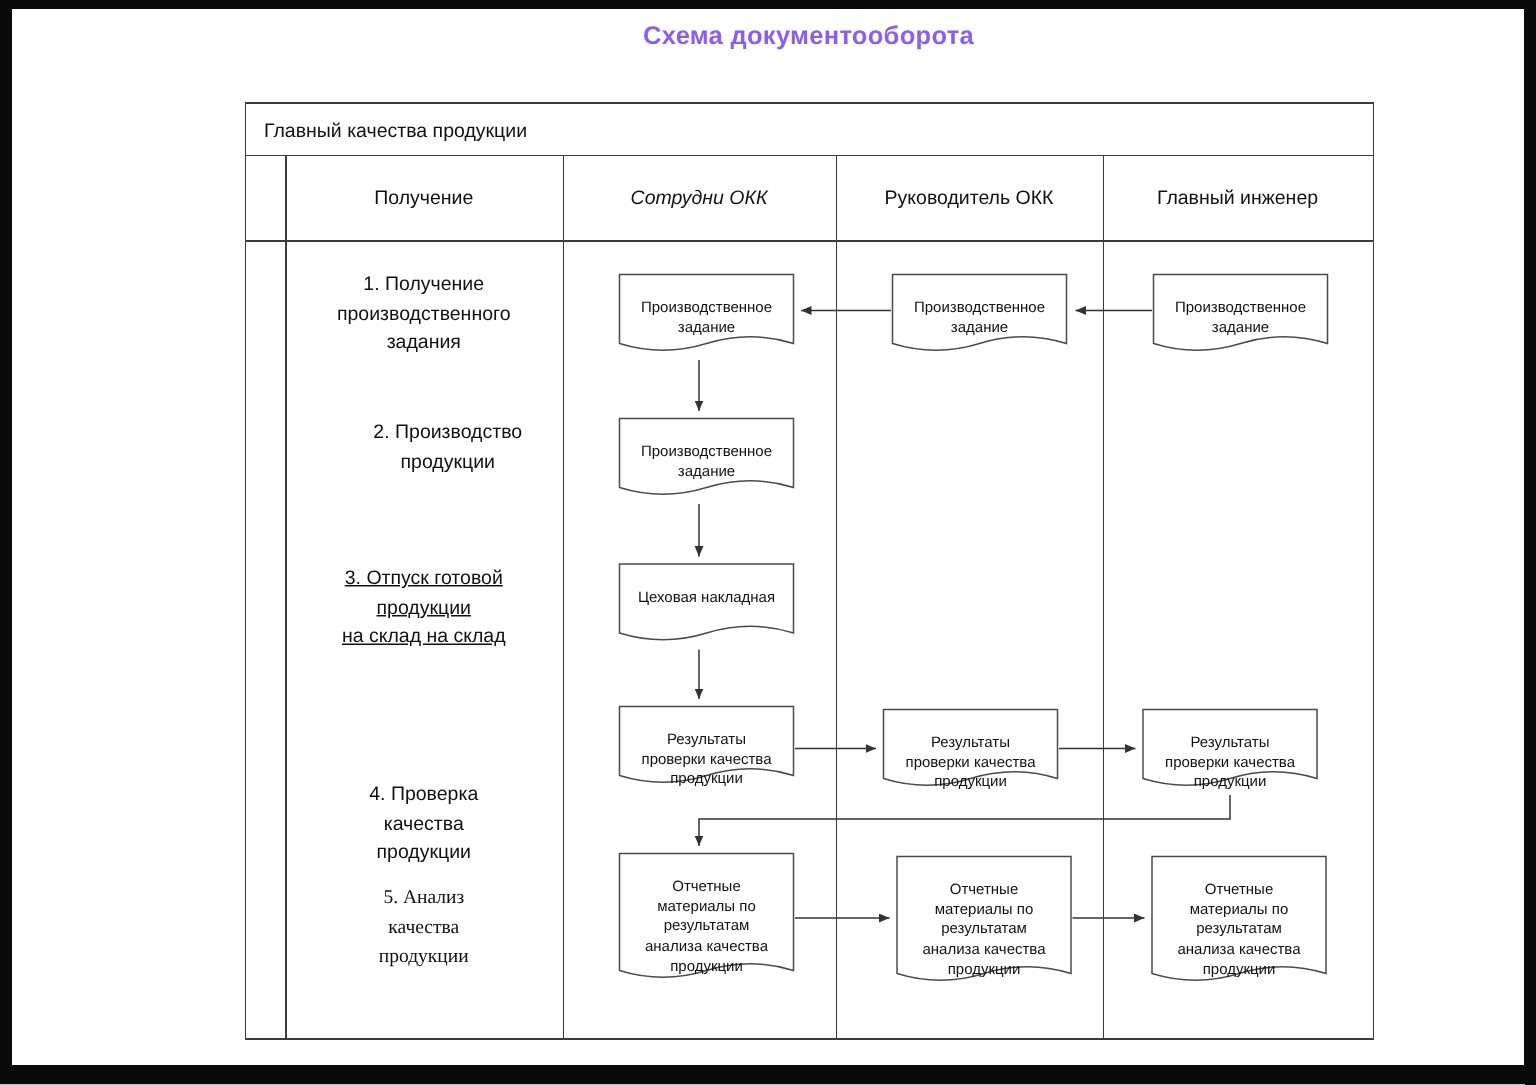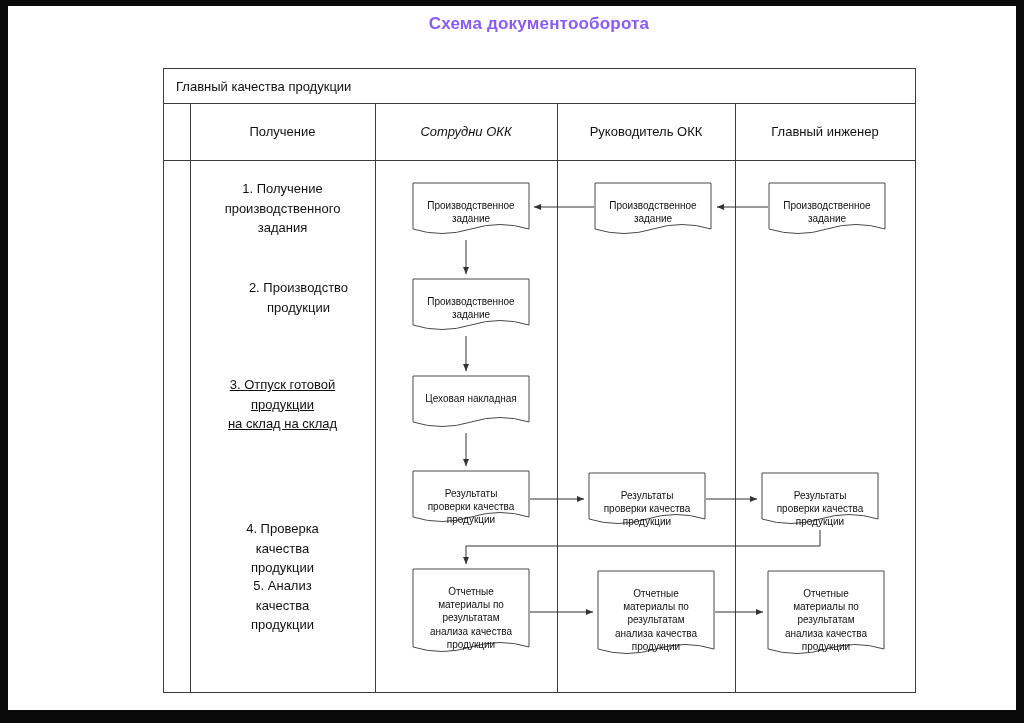--- a/index.html
+++ b/index.html
@@ -12,21 +12,21 @@
   .overlay { position:absolute; left:0; top:0; width:1024px; height:723px; }
   .caption { position:absolute; left:176px; top:79px; font-size:13px; }
   .col-header { position:absolute; top:124px; text-align:center; font-size:13px; }
   .ch-1 { left:190px; width:185px; }
   .ch-2 { left:375px; width:182px;font-style:italic; }
   .ch-3 { left:557px; width:178px; }
   .ch-4 { left:735px; width:180px; }
   .step { position:absolute; left:192px; width:181px; text-align:center;
           font-size:13px; line-height:1.5; white-space:pre-line; }
   .st-1 { top:179px; } .st-2 { top:278px;padding-left:32px; } .st-3 { top:375px;text-decoration:underline; }
-  .st-4 { top:484px;margin-top:35px; } .st-5 { top:576px; }
+  .st-4 { top:484px;margin-top:35px; } .st-5 { top:588px;font-family:Liberation Serif, serif; }
   .doc { position:absolute; width:118px; height:58px; }
   .doc.tall { height:90px; }
   .doc svg { position:absolute; left:0; top:0; width:100%; height:100%; }
   .doc path { fill:#ffffff; stroke:#4a4a4a; stroke-width:1; vector-effect:non-scaling-stroke; }
   .doc-text { position:absolute; left:3px; right:3px; top:5px; text-align:center;
               font-size:10px; line-height:1.32; white-space:pre-line;margin-top:12px; }
   .d-s1 { left:412px; top:182px; } .d-r1 { left:594px; top:182px; } .d-g1 { left:768px; top:182px; }
   .d-s2 { left:412px; top:278px; }
   .d-s3 { left:412px; top:375px; }
   .d-s4 { left:412px; top:470px; } .d-r4 { left:588px; top:472px; } .d-g4 { left:761px; top:472px; }

